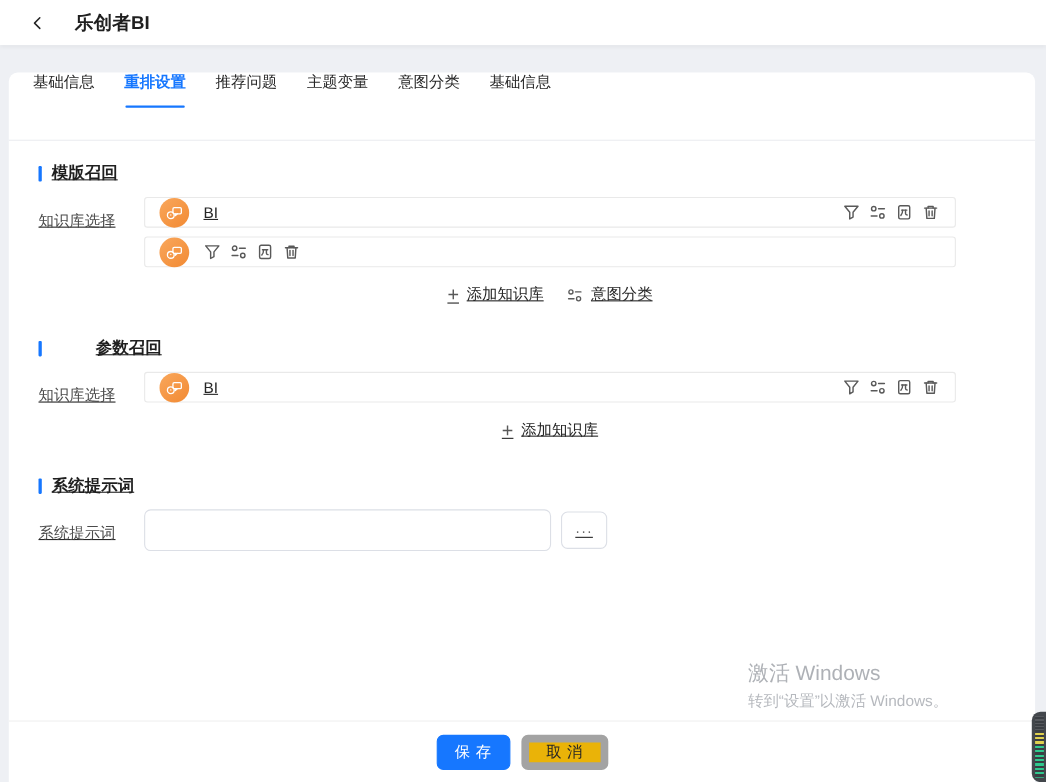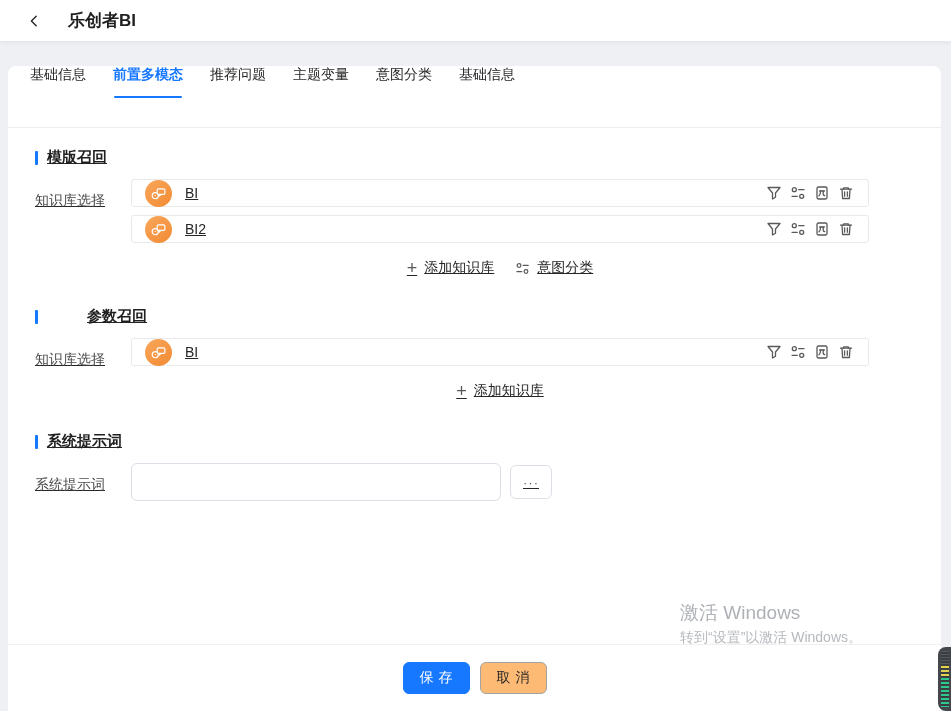--- a/index.html
+++ b/index.html
@@ -159,37 +159,37 @@
     background: #fff;
     color: #595959;
     font-size: 13px;
     letter-spacing: 1px;
     display: flex; align-items: center; justify-content: center;
     cursor: pointer;
   }
   
   .footer {
     border-top: 1px solid #f0f0f0;
-    height: 67px;
+    height: 56px;
     display: flex;
     align-items: center;
     justify-content: center;
     gap: 10px;
   }
   .btn {
     height: 32px;
     border-radius: 6px;
     font-size: 14px;
     font-family: inherit;
     letter-spacing: 5px;
     padding: 0 11px 0 16px;
     cursor: pointer;
   }
   .btn-primary { background: #1677ff; border: 1px solid #1677ff; color: #fff; }
-  .btn-default { background: #fdba74; border: 1px solid #a3a3a3; color: #262626; }
+  .btn-default { background: #eab308; border: 7px solid #a3a3a3; color: #262626; }
   
   .watermark {
     position: absolute;
     left: 680px; top: 601px;
     z-index: 3;
     pointer-events: none;
     line-height: 1.25;
   }
   .wm-line1 { font-size: 19px; color: #aeb1b6; }
   .wm-line2 { font-size: 14px; color: #b6b9be; margin-top: 4px; }
@@ -219,21 +219,21 @@
         <path d="M10.5 2.5L5 8l5.5 5.5"></path>
       </svg>
   </span>
   <span class="topbar-title">乐创者BI</span>
 </div>
 
 <div class="card">
 
   <div class="tabs">
     <span class="tab">基础信息</span>
-    <span class="tab active">前置多模态</span>
+    <span class="tab active">重排设置</span>
     <span class="tab">推荐问题</span>
     <span class="tab">主题变量</span>
     <span class="tab">意图分类</span>
     <span class="tab">基础信息</span>
   </div>
 
   <div class="content">
 
     <div class="section-title">
       <span class="marker"></span>
@@ -289,21 +289,20 @@
 
         <div class="kb-row">
           <span class="kb-icon">
             <svg width="17" height="17" viewBox="0 0 20 20" fill="none" stroke="#ffffff" stroke-width="1.4" stroke-linecap="round" stroke-linejoin="round">
                 <rect x="8.5" y="4.5" width="9" height="6.5" rx="1.4"></rect>
                 <path d="M11 11v2l2.2-2"></path>
                 <circle cx="6.2" cy="12.6" r="3.6"></circle>
                 <path d="M6.2 12.2v.1"></path>
               </svg>
           </span>
-          <span class="kb-name">BI2</span>
           <span class="kb-actions">
             <span class="action-icon">
               <svg width="16" height="16" viewBox="0 0 16 16" fill="none" stroke="#595959" stroke-width="1.3" stroke-linejoin="round">
                   <path d="M2 2.5h12L9.5 8v4.3l-3 1.7V8L2 2.5z"></path>
                 </svg>
             </span>
             <span class="action-icon">
               <svg width="16" height="16" viewBox="0 0 16 16" fill="none" stroke="#595959" stroke-width="1.3" stroke-linecap="round">
                   <circle cx="4.3" cy="4.7" r="2"></circle>
                   <path d="M8.7 4.7H14"></path>

